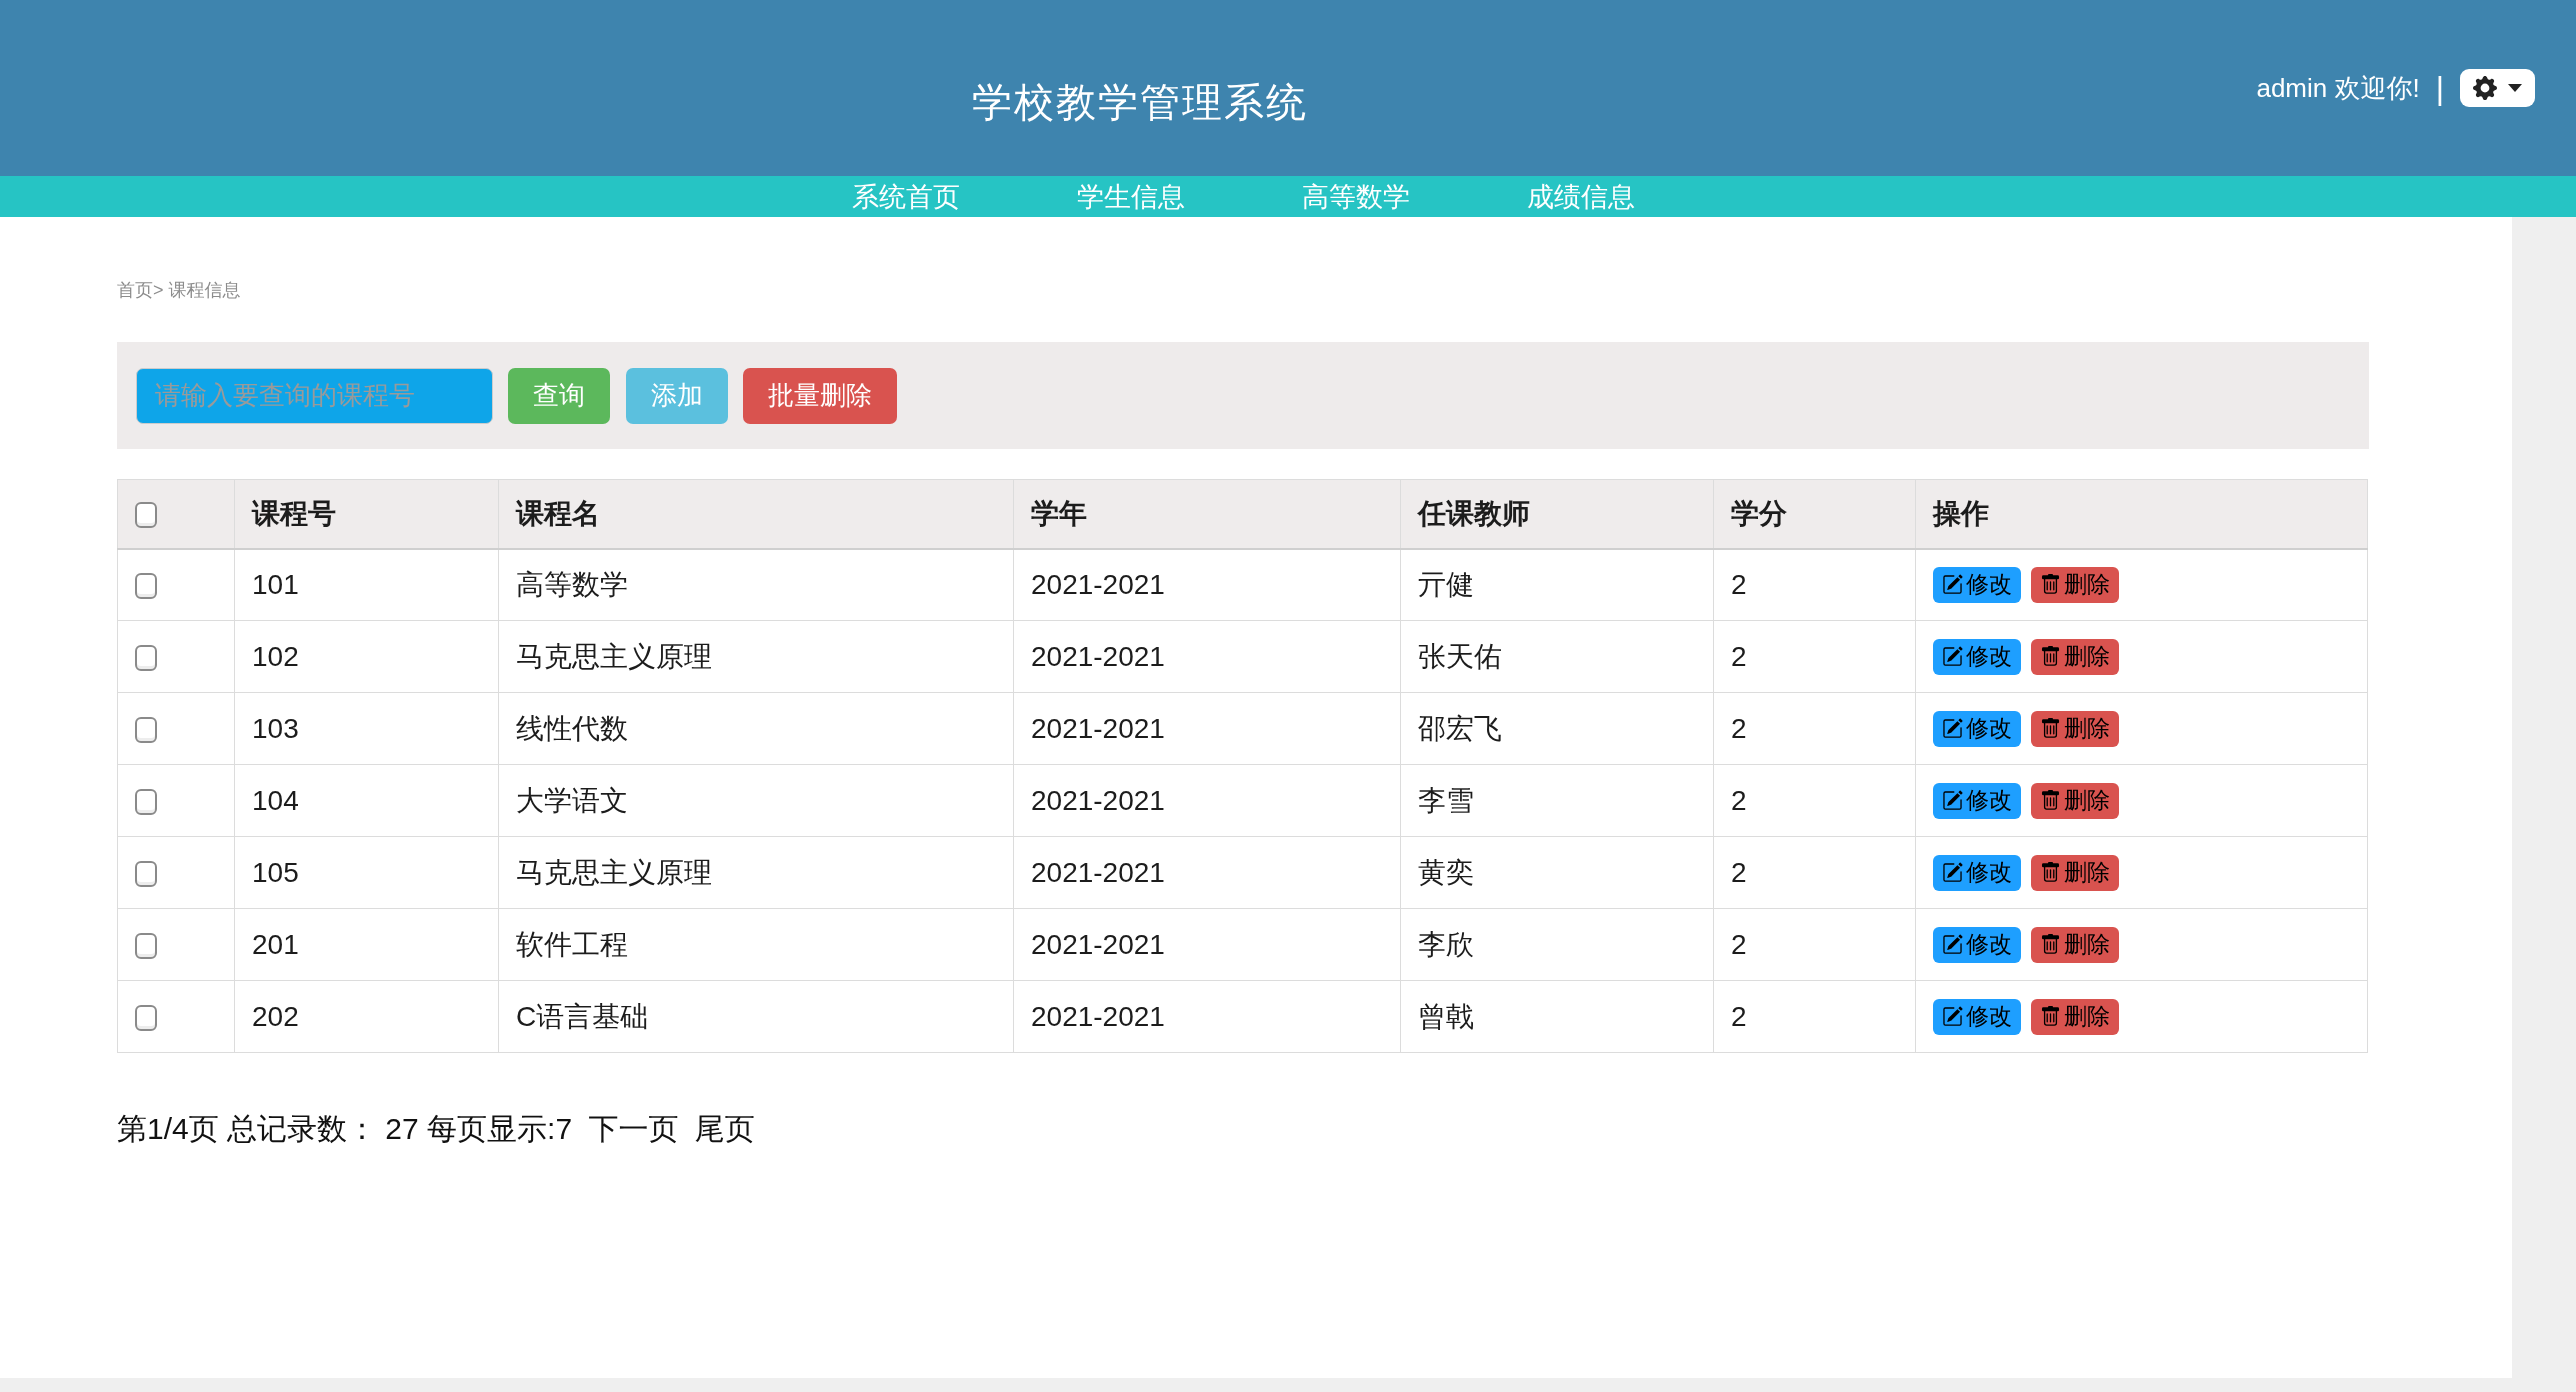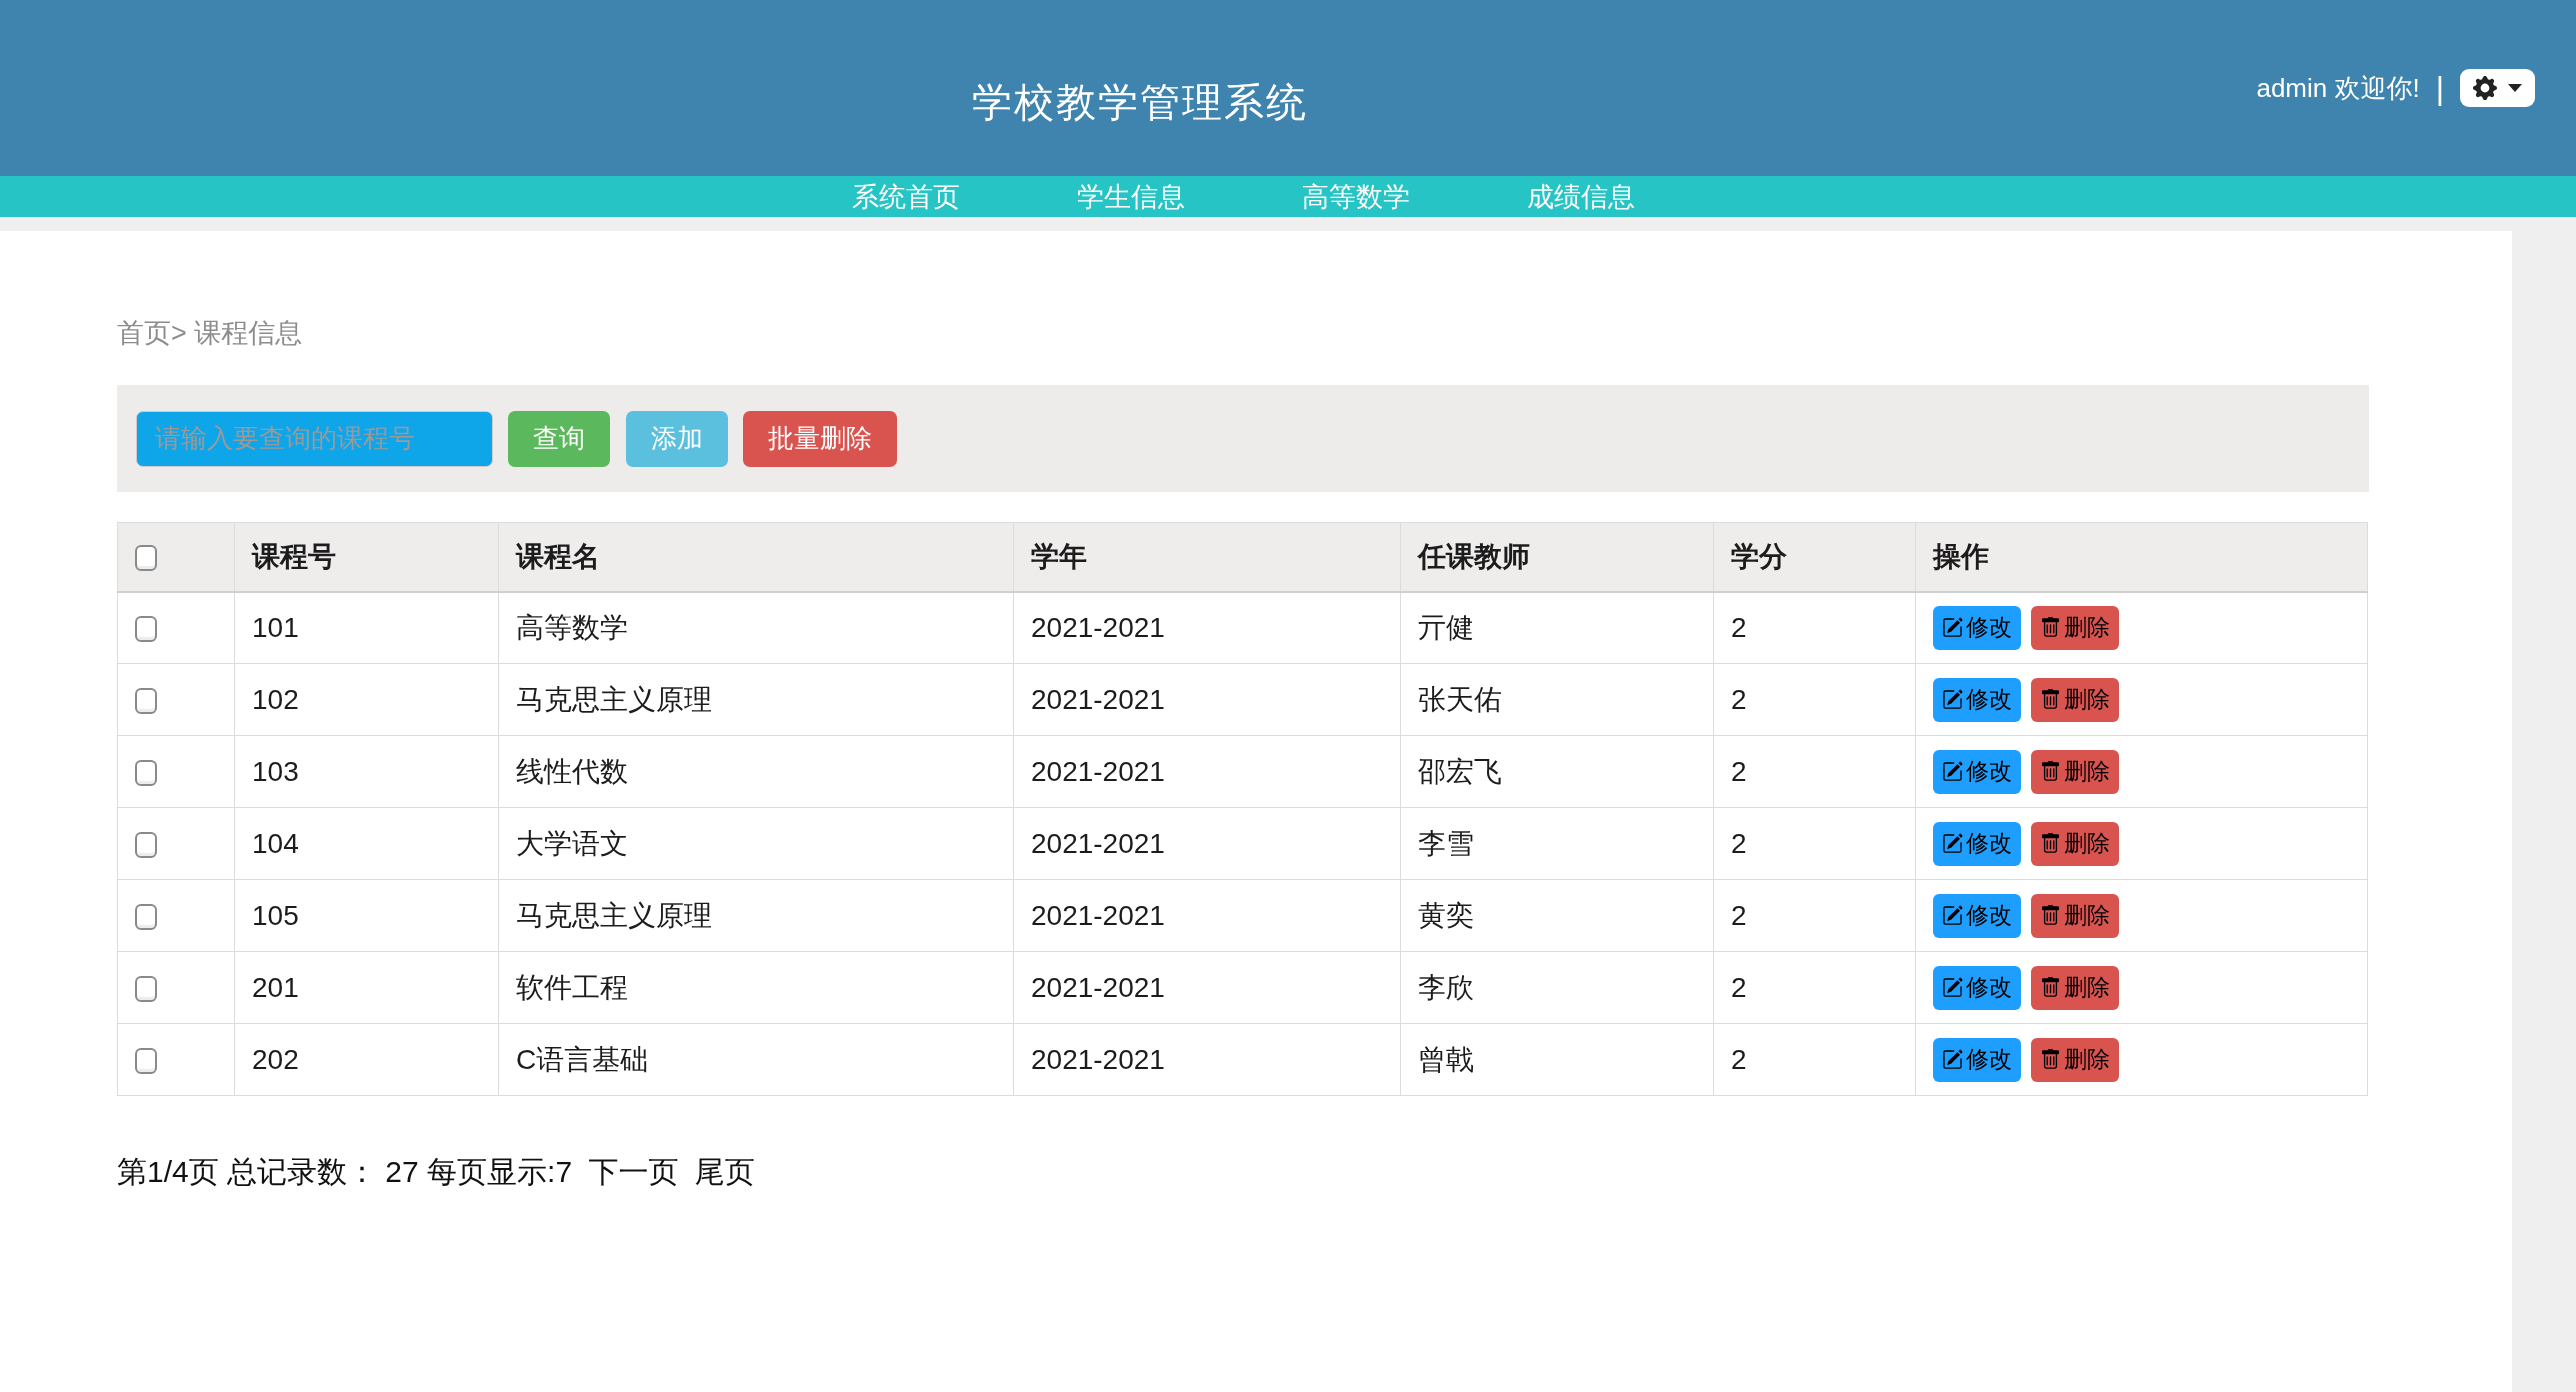--- a/index.html
+++ b/index.html
@@ -48,22 +48,22 @@
     color: #ffffff; font-size: 27px; text-decoration: none; cursor: pointer;
     white-space: nowrap;
   }
   
   .main {
     width: 2512px; height: 1161px;
     background: #ffffff;
     padding-left: 117px;
   }
   .breadcrumb {
-    padding-top: 85px;
-    font-size: 27px; line-height: 34px; color: #8c8c8c; margin-top: 14px;
+    padding-top: 56px;
+    font-size: 18px; line-height: 34px; color: #8c8c8c;
   }
   
   .toolbar {
     margin-top: 35px;
     width: 2252px; height: 107px;
     background: #eeebeb;
     display: flex; align-items: center; gap: 15px;
     padding-left: 19px;
   }
   .search-input {
@@ -106,21 +106,21 @@
   .checkbox {
     display: inline-block; width: 22px; height: 26px;
     border: 2px solid #8a8a8a; border-radius: 6px;
     background: #ffffff;
     box-shadow: inset 0 -3px 0 rgba(0,0,0,0.07);
     cursor: pointer; vertical-align: middle;
   }
   .actions-cell { white-space: nowrap; }
   .row-btn {
     display: inline-flex; align-items: center; gap: 3px;
-    height: 44px; padding: 0 9px;
+    height: 36px; padding: 0 9px;
     border: none; border-radius: 6px;
     font-size: 23px; color: #000000; cursor: pointer;
     font-family: "Liberation Sans", "DejaVu Sans", sans-serif;
     vertical-align: middle;
   }
   .btn-edit { background: var(--edit-btn, #1e9fff); margin-right: 10px; }
   .btn-delete { background: var(--delete-btn, #d9534f); }
   
   .pagination {
     margin-top: 56px;

